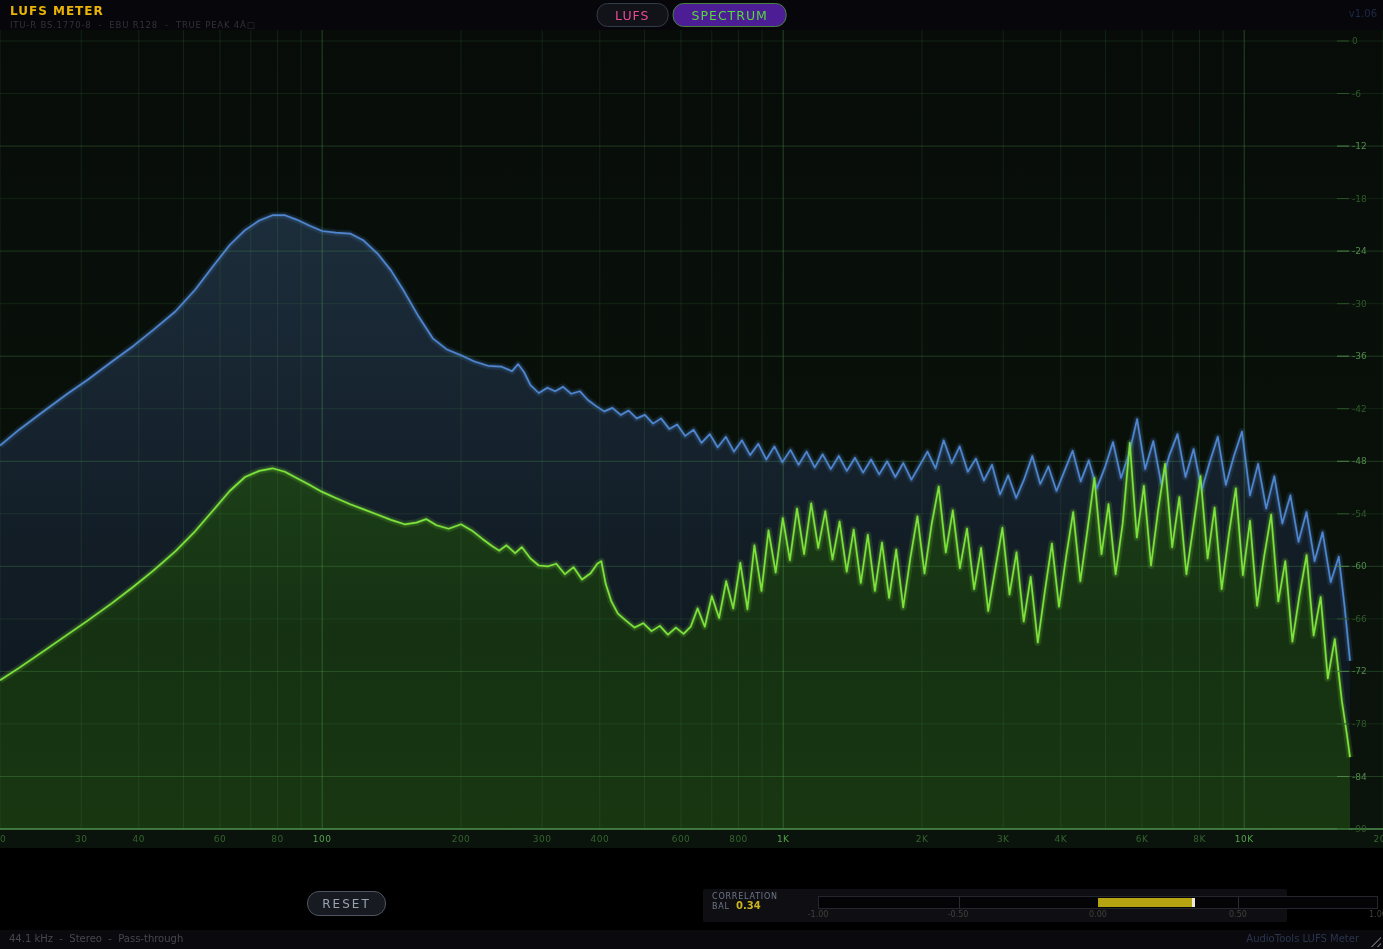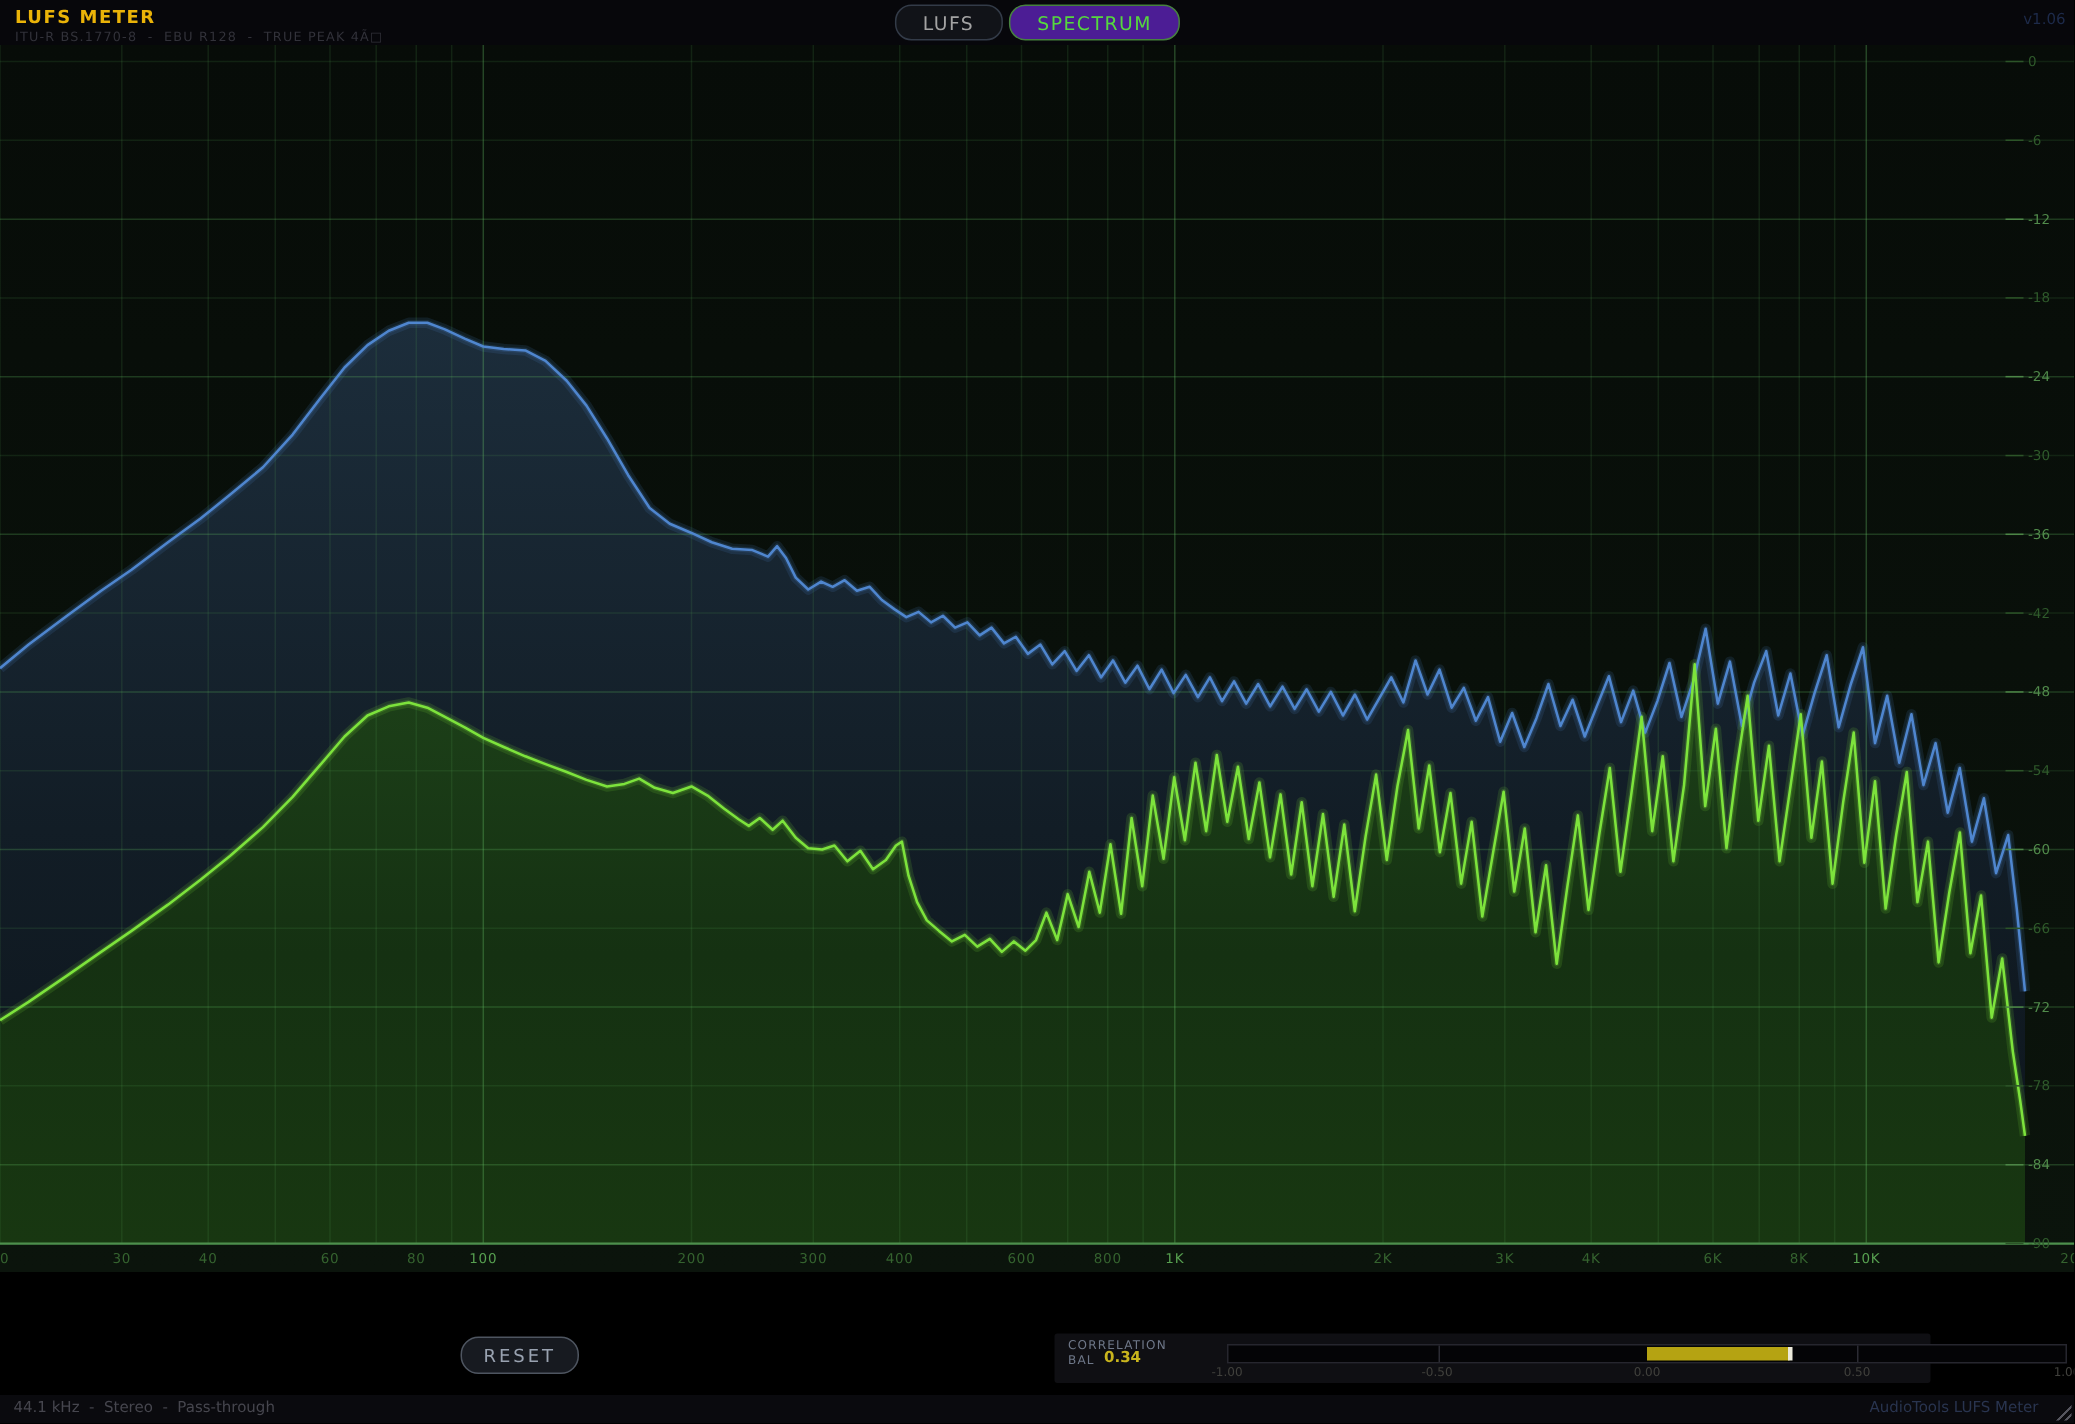--- a/index.html
+++ b/index.html
@@ -5,21 +5,21 @@
   html,body{margin:0;padding:0;background:#000;}
   .window{position:relative;width:1383px;height:949px;background:#000;overflow:hidden;
           font-family:"DejaVu Sans",sans-serif;-webkit-font-smoothing:antialiased;}
   
   .header{position:absolute;left:0;top:0;width:100%;height:30px;background:#07070b;}
   .title{position:absolute;left:10px;top:4px;font-size:12px;font-weight:700;letter-spacing:1px;color:#eab308;}
   .subtitle{position:absolute;left:10px;top:20px;font-size:8.5px;letter-spacing:0.8px;color:#32323a;white-space:pre;}
   .tabs{position:absolute;left:50%;top:3px;transform:translateX(-50%);display:flex;gap:4px;}
   .tab{height:22px;padding:0 18px;border-radius:11px;font-size:12.5px;letter-spacing:1px;
        display:flex;align-items:center;justify-content:center;cursor:default;}
-  .tab.lufs{border:1px solid #333b48;background:#111318;color:#a3a3a3;}
+  .tab.lufs{border:1px solid #333b48;background:#111318;color:#ec4899;}
   .tab.spectrum{border:1px solid #47823f;background:#4c1d95;color:#55d83e;}
   .version{position:absolute;right:6px;top:8px;font-size:10px;color:#1d2a4a;}
   
   .plot{position:absolute;left:0;top:30px;width:1383px;height:818px;}
   svg{display:block;}
   .dbl{font-family:"DejaVu Sans",sans-serif;font-size:9px;fill:#2f5a2b;}
   .dbl.s{fill:#518b4b;}
   .fl{font-family:"DejaVu Sans",sans-serif;font-size:9px;fill:#35632f;letter-spacing:0.5px;}
   .fl.s{fill:#57a050;}
   

